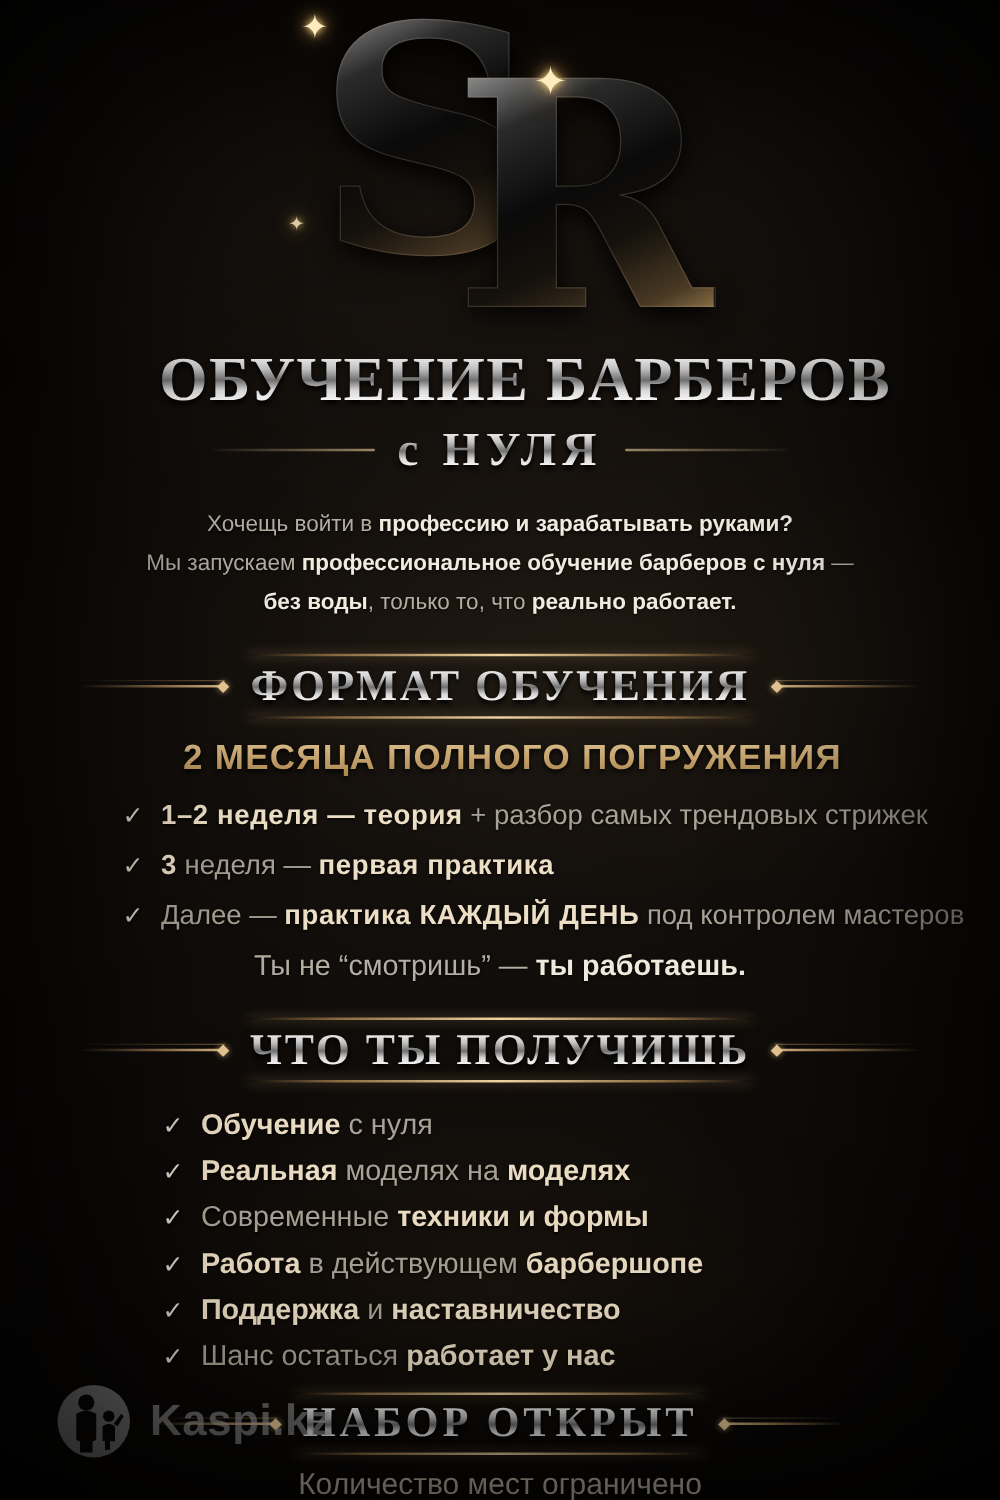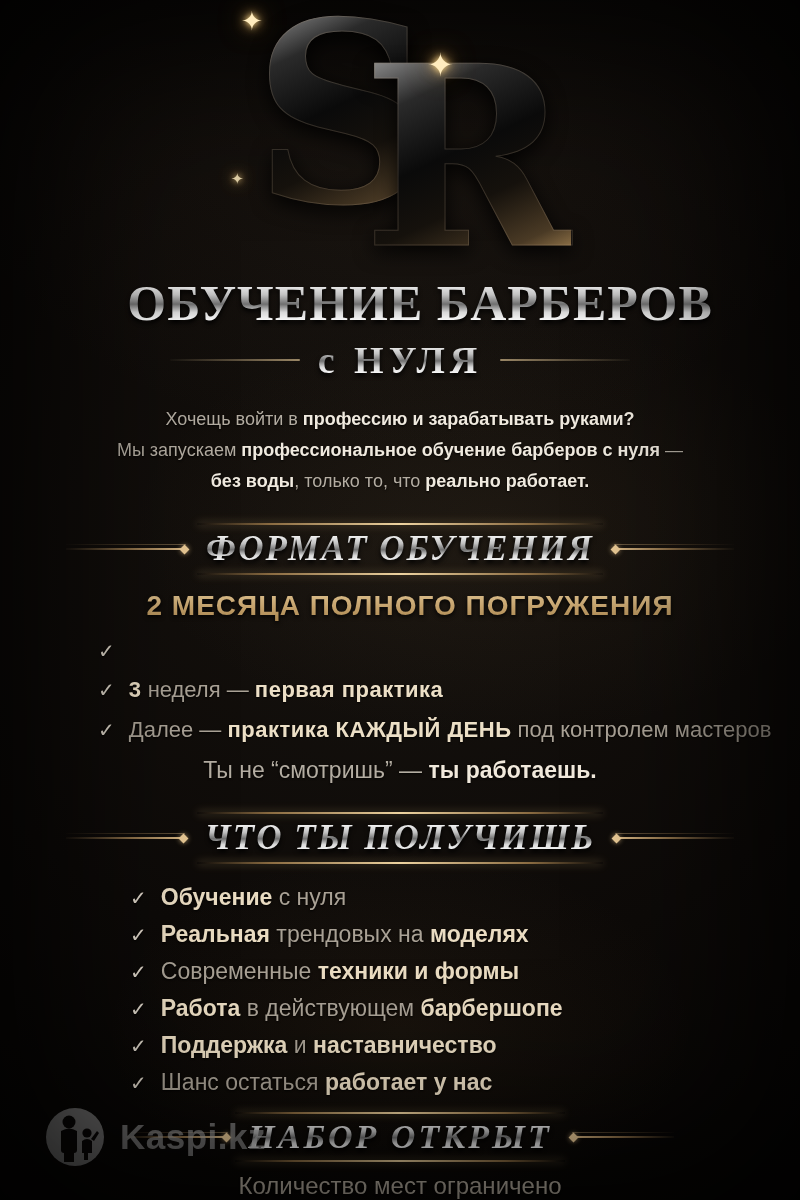--- a/index.html
+++ b/index.html
@@ -66,21 +66,21 @@
   .intro b { color:#f0eadf; font-weight:700; }
 
   
   .section-header { width:668px; margin:0 auto; }
   .section-header.narrow { width:548px; }
   .hline { height:2px; width:406px; margin:0 auto;
     background:linear-gradient(90deg, rgba(0,0,0,0) 0%, #8a6b41 18%, #edd3a0 50%, #8a6b41 82%, rgba(0,0,0,0) 100%);
     box-shadow:0 0 9px rgba(235,200,135,0.45); border-radius:1px; }
   .section-header.narrow .hline { width:330px; }
   .header-row { display:flex; align-items:center; margin:4px 0; }
-  .header-row h2 { font-size:35px; letter-spacing:2px; padding:0 20px; white-space:nowrap;font-style:italic; }
+  .header-row h2 { font-size:35px; letter-spacing:2px; padding:0 20px; white-space:nowrap; }
   .orn { position:relative; flex:1; height:2px; }
   .orn::before { content:""; position:absolute; left:0; right:0; top:-4px; height:1px; background:inherit; opacity:.4; }
   .orn.left  { background:linear-gradient(90deg, rgba(170,135,90,0.05), #8f7149 55%, #d9b987); }
   .orn.right { background:linear-gradient(270deg, rgba(170,135,90,0.05), #8f7149 55%, #d9b987); }
   .orn .tip { position:absolute; top:-2.5px; width:7px; height:7px; background:#e8c894; transform:rotate(45deg);
               box-shadow:0 0 5px rgba(235,200,140,0.7); }
   .orn.left .tip { right:-2px; }
   .orn.right .tip { left:-2px; }
 
   
@@ -159,20 +159,21 @@
           </span>
       </div>
       <div class="hline"></div>
     </div>
 
     <div class="format-sub">2 МЕСЯЦА ПОЛНОГО ПОГРУЖЕНИЯ</div>
 
     <ul class="check-list format-list">
       <li>
         <span class="check">✓</span>
+        <span class="cap"><b>1–2 неделя — теория</b><span> + разбор самых трендовых стрижек</span></span>
       </li>
       <li>
         <span class="check">✓</span>
         <span class="cap"><b>3</b><span> неделя — </span><b>первая практика</b></span>
       </li>
       <li>
         <span class="check">✓</span>
         <span class="cap"><span>Далее — </span><b>практика КАЖДЫЙ ДЕНЬ</b><span> под контролем мастеров</span></span>
       </li>
     </ul>
@@ -195,21 +196,21 @@
       <div class="hline"></div>
     </div>
 
     <ul class="check-list benefits-list">
       <li>
         <span class="check">✓</span>
         <span><b>Обучение</b><span> с нуля</span></span>
       </li>
       <li>
         <span class="check">✓</span>
-        <span><b>Реальная</b><span> трендовых на </span><b>моделях</b></span>
+        <span><b>Реальная</b><span> моделях на </span><b>моделях</b></span>
       </li>
       <li>
         <span class="check">✓</span>
         <span><span>Современные </span><b>техники и формы</b></span>
       </li>
       <li>
         <span class="check">✓</span>
         <span><b>Работа</b><span> в действующем </span><b>барбершопе</b></span>
       </li>
       <li>

